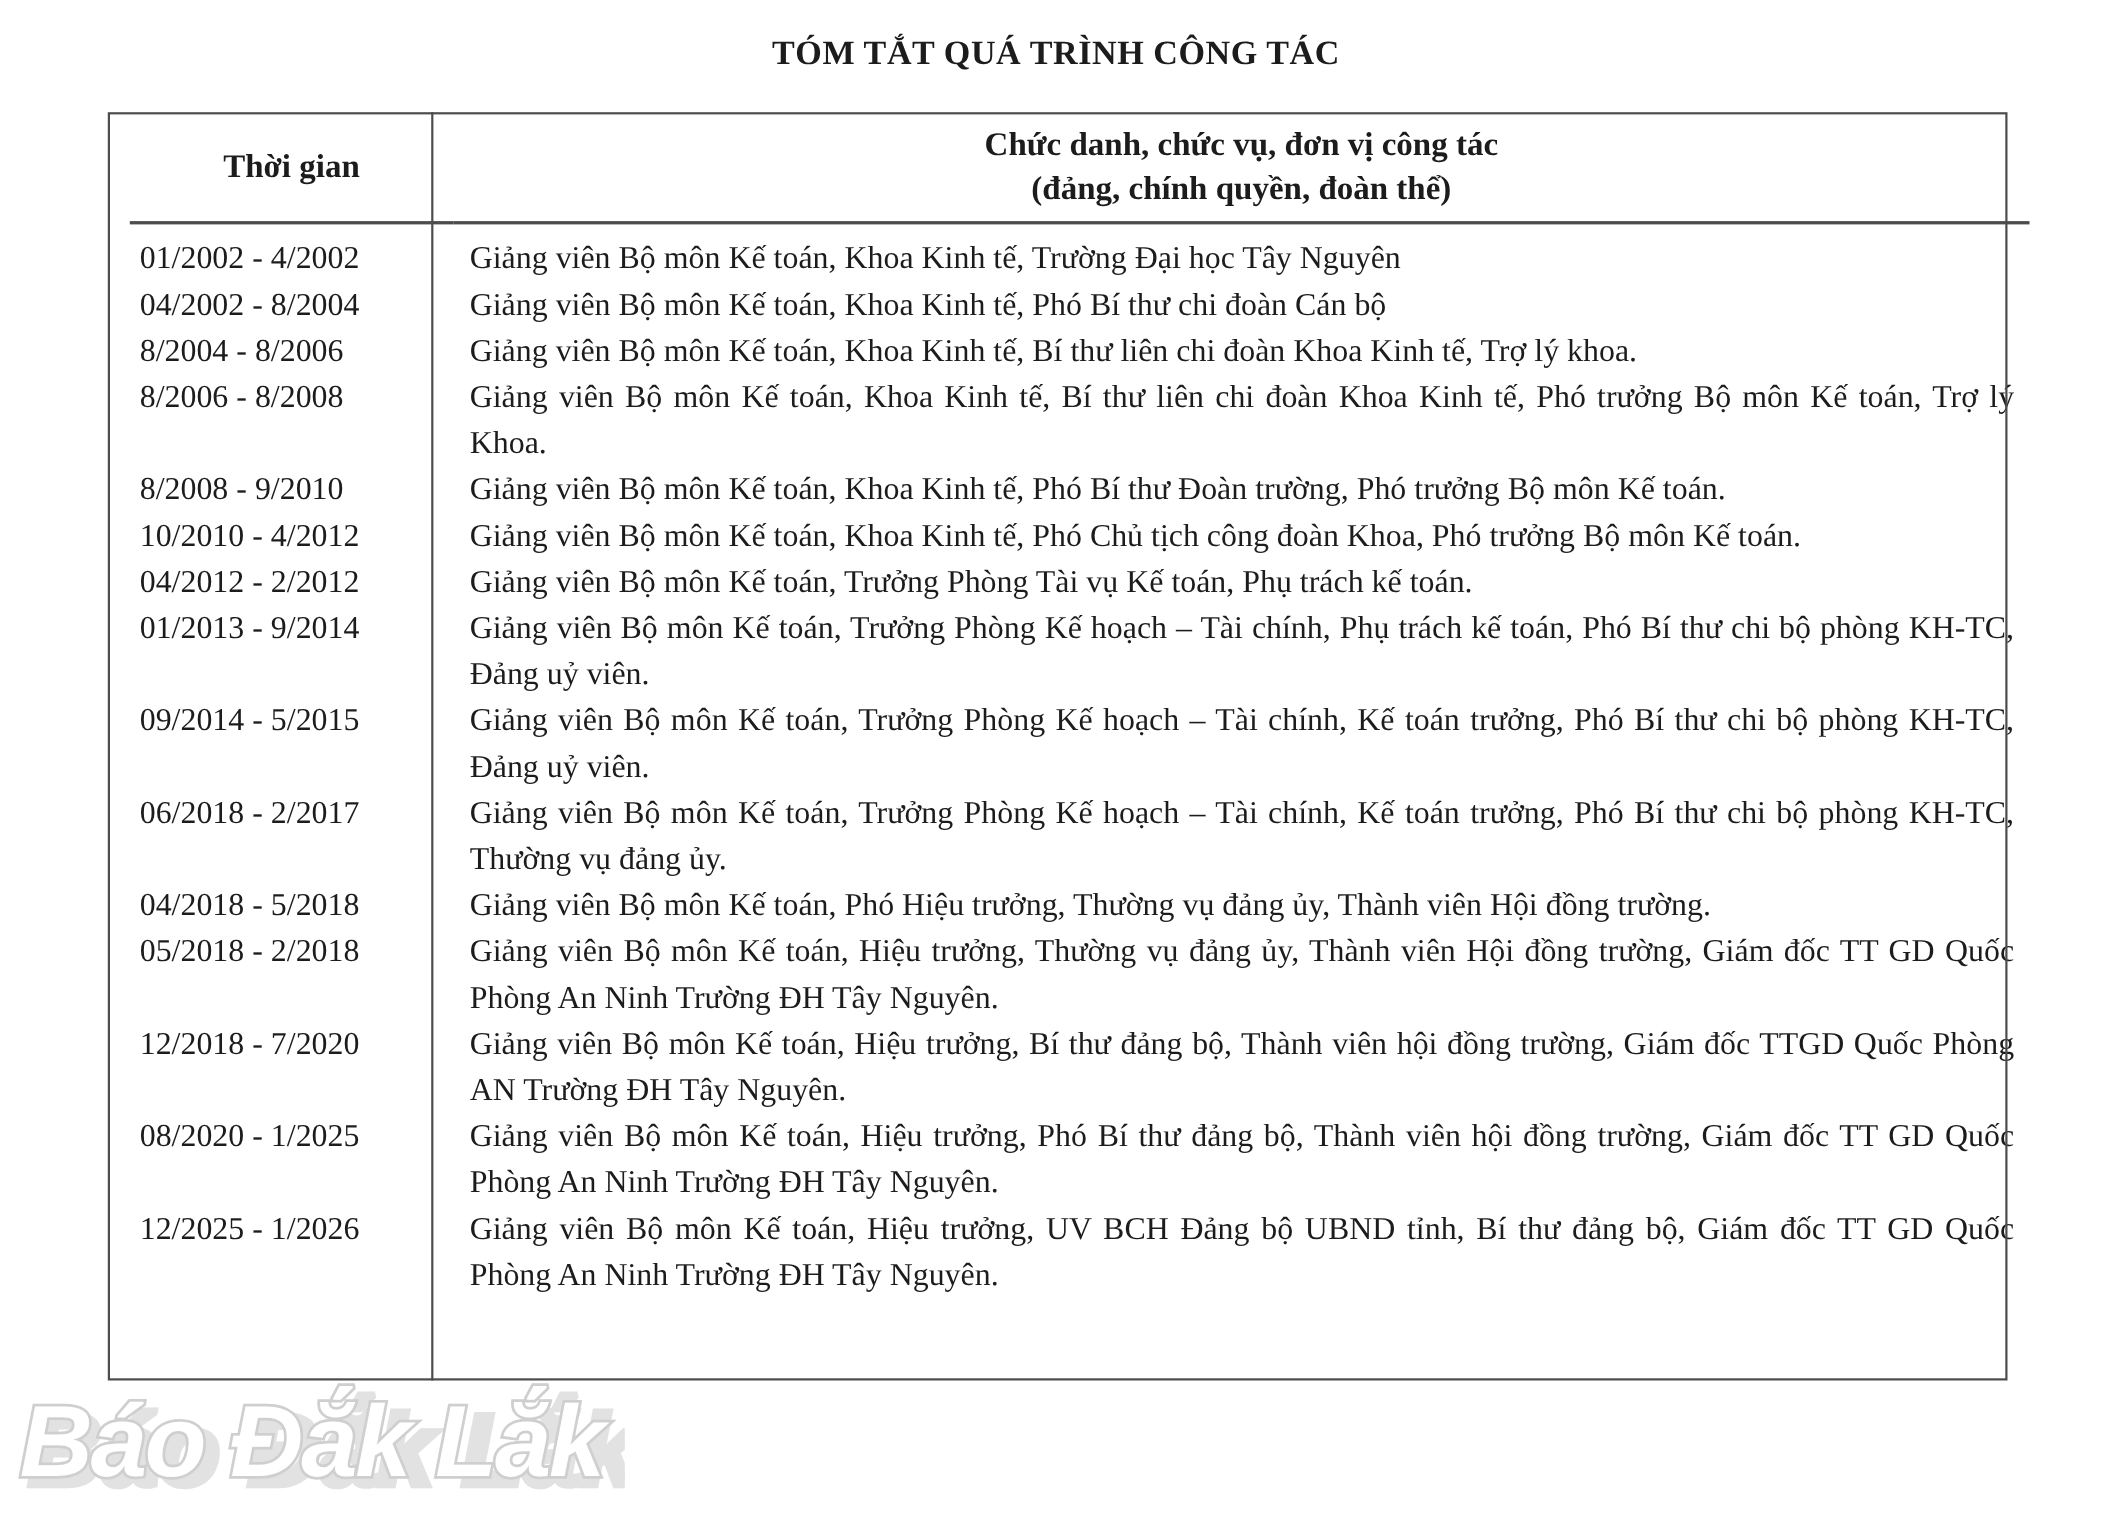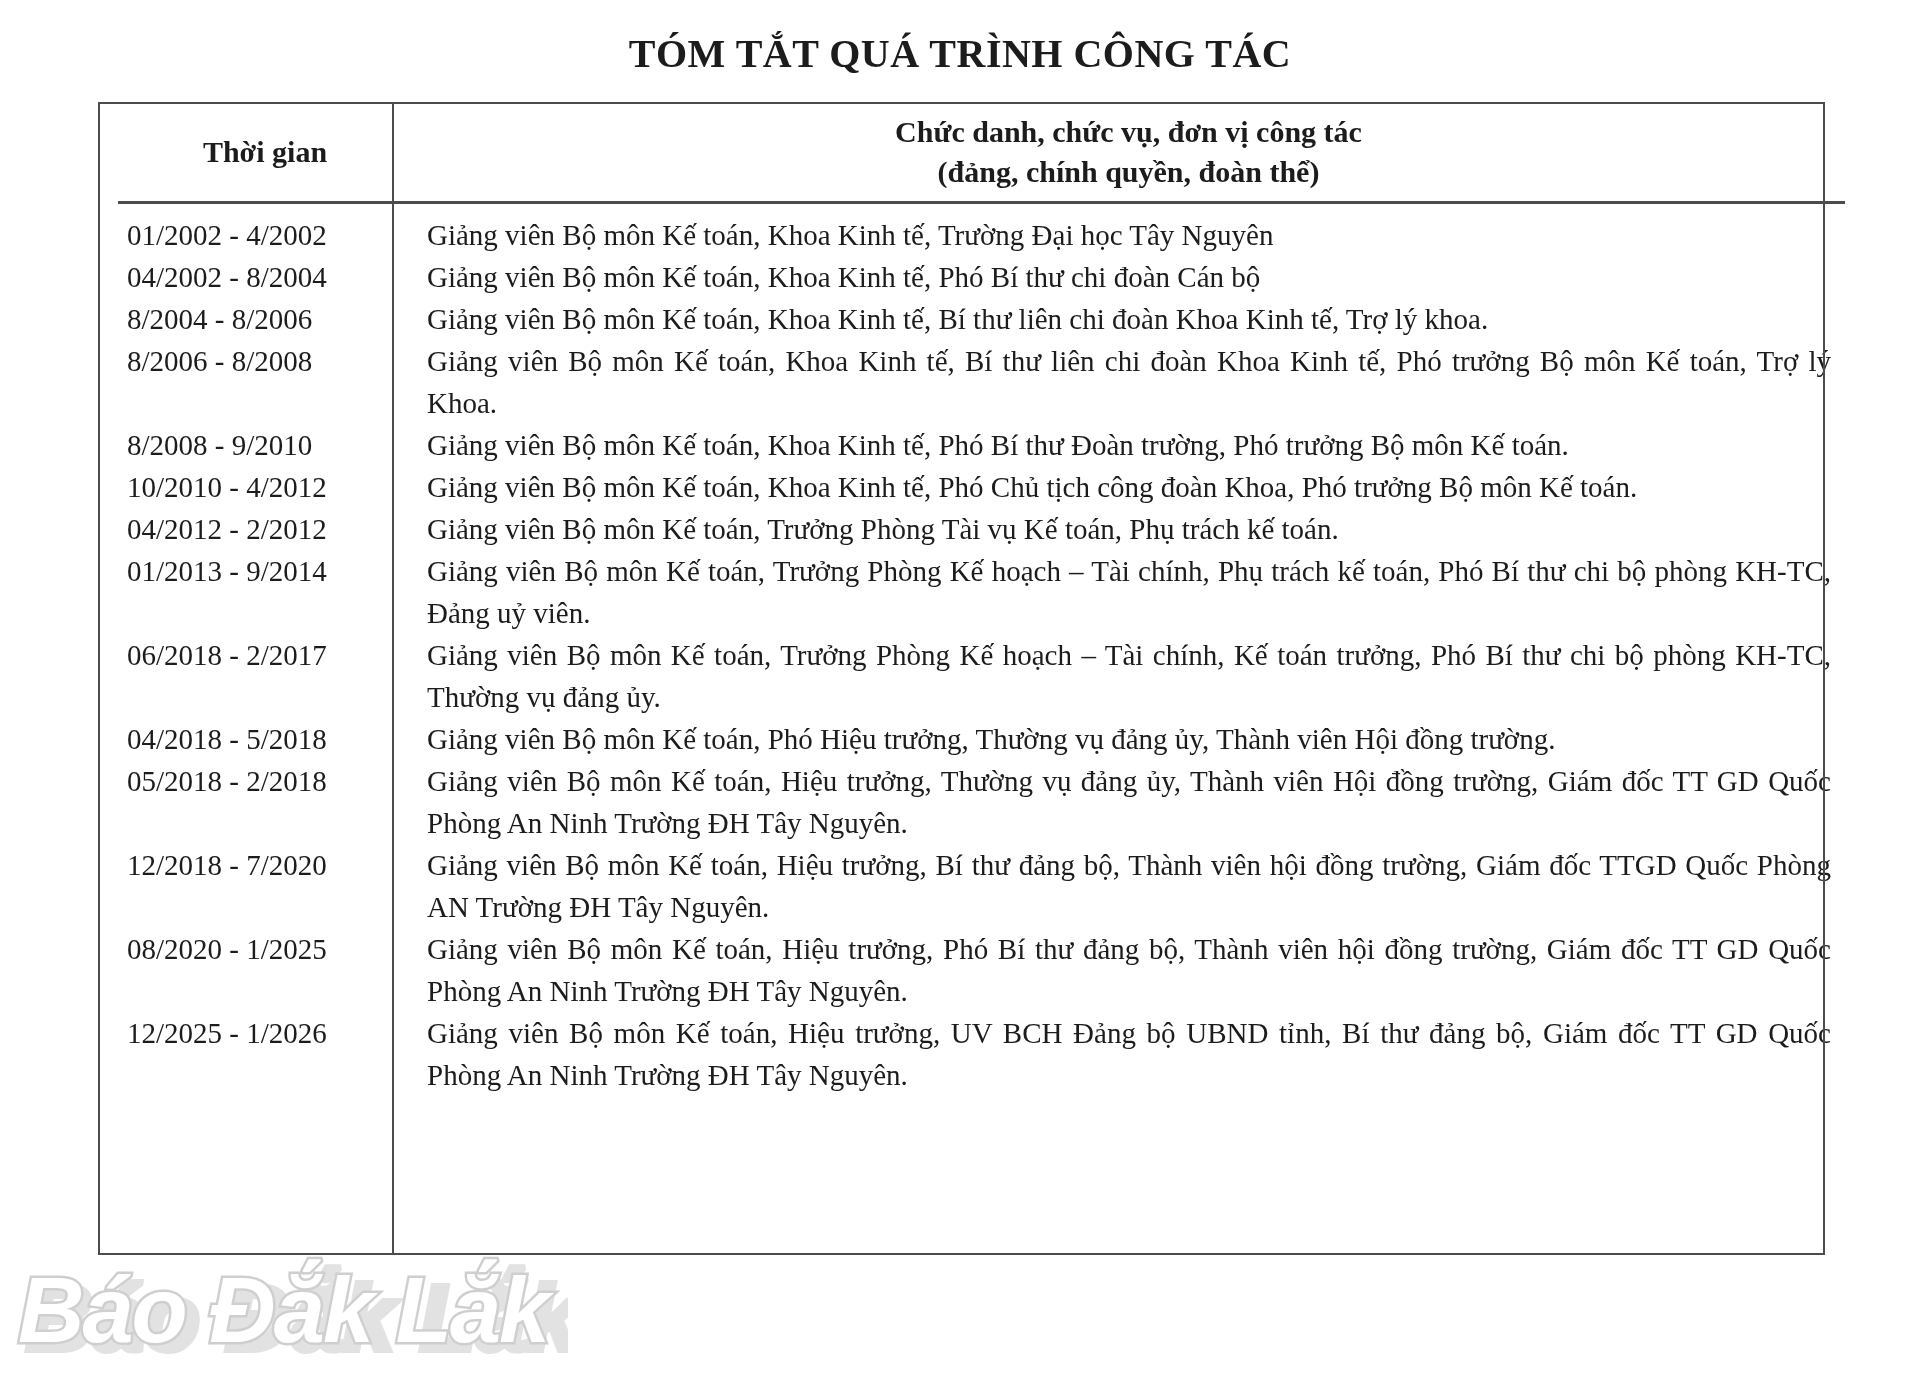--- a/index.html
+++ b/index.html
@@ -11,21 +11,21 @@
     font-family: "Liberation Serif", serif;
     color: #1c1c1c;
     overflow: hidden;
   }
   .doc-title {
     position: absolute;
     top: 30px;
     left: 0;
     width: 1920px;
     text-align: center;
-    font-size: 40px;
+    font-size: 31px;
     font-weight: bold;
     letter-spacing: 0.5px;
     color: #1c1c1c;
   }
   .work-table {
     position: absolute;
     left: 98px;
     top: 102px;
     width: 1727px;
     border-collapse: collapse;
@@ -134,20 +134,24 @@
     </tr>
     <tr>
       <td class="time-cell">04/2012 - 2/2012</td>
       <td class="pos-cell">Giảng viên Bộ môn Kế toán, Trưởng Phòng Tài vụ  Kế toán, Phụ trách kế toán.</td>
     </tr>
     <tr>
       <td class="time-cell">01/2013 - 9/2014</td>
       <td class="pos-cell">Giảng viên Bộ môn Kế toán, Trưởng Phòng Kế hoạch – Tài chính, Phụ trách kế toán, Phó Bí thư chi bộ phòng KH-TC, Đảng uỷ viên.</td>
     </tr>
     <tr>
+      <td class="time-cell">09/2014 - 5/2015</td>
+      <td class="pos-cell">Giảng viên Bộ môn Kế toán, Trưởng Phòng Kế hoạch – Tài chính, Kế toán trưởng, Phó Bí thư chi bộ phòng KH-TC, Đảng uỷ viên.</td>
+    </tr>
+    <tr>
       <td class="time-cell">06/2018 - 2/2017</td>
       <td class="pos-cell">Giảng viên Bộ môn Kế toán, Trưởng Phòng Kế hoạch – Tài chính, Kế toán trưởng, Phó Bí thư chi bộ phòng KH-TC, Thường vụ đảng ủy.</td>
     </tr>
     <tr>
       <td class="time-cell">04/2018 - 5/2018</td>
       <td class="pos-cell">Giảng viên Bộ môn Kế toán, Phó Hiệu trưởng, Thường vụ đảng ủy, Thành viên Hội đồng trường.</td>
     </tr>
     <tr>
       <td class="time-cell">05/2018 - 2/2018</td>
       <td class="pos-cell">Giảng viên Bộ môn Kế toán, Hiệu trưởng, Thường vụ đảng ủy, Thành viên Hội đồng trường, Giám đốc TT GD Quốc Phòng An Ninh Trường ĐH Tây Nguyên.</td>

